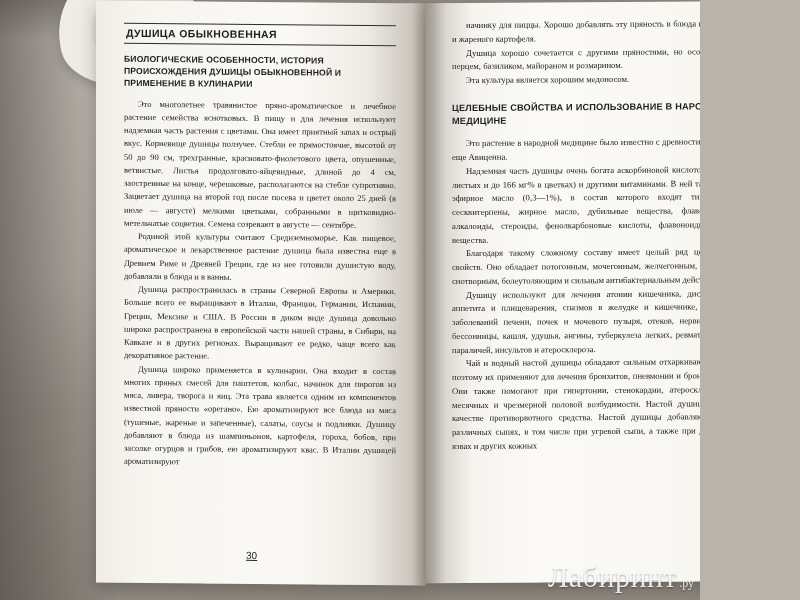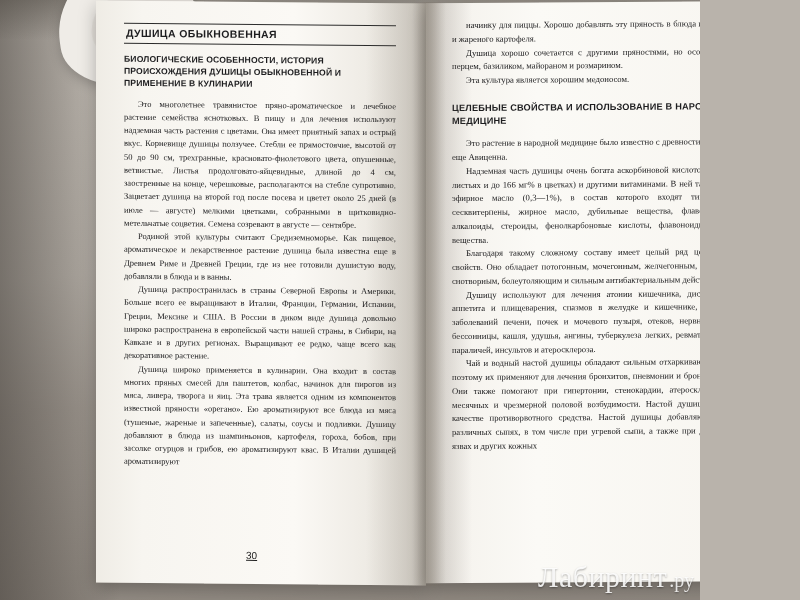--- a/index.html
+++ b/index.html
@@ -202,21 +202,21 @@
     align-items: baseline;
     color: rgba(255,255,255,0.88);
     font-family: "Liberation Serif", serif;
     text-shadow: 0 1px 2px rgba(0,0,0,0.35);
   }
   .watermark .wm-main {
     font-size: 30px;
     letter-spacing: 0.5px;
   }
   .watermark .wm-suffix {
-    font-size: 20px;
+    font-size: 12px;
     margin-left: 2px;
     opacity: 0.95;
   }
 </style>
 </head>
 <body>
 
 <div class="photo">
   <div class="desk"></div>
   <div class="desk-shadow-left"></div>

